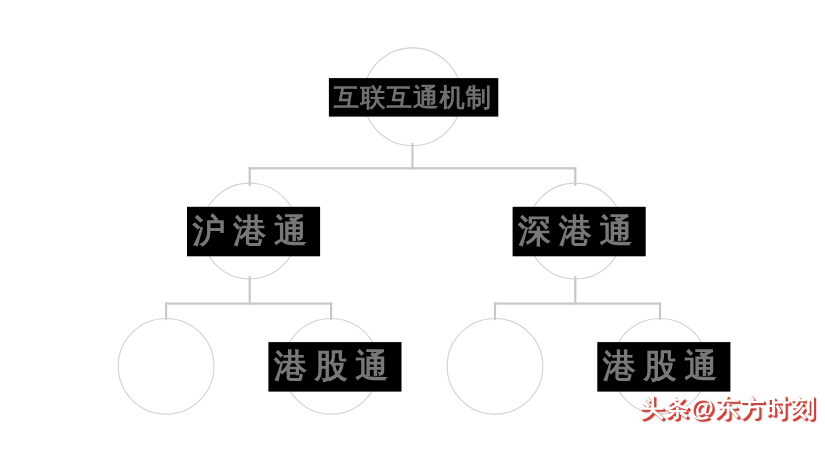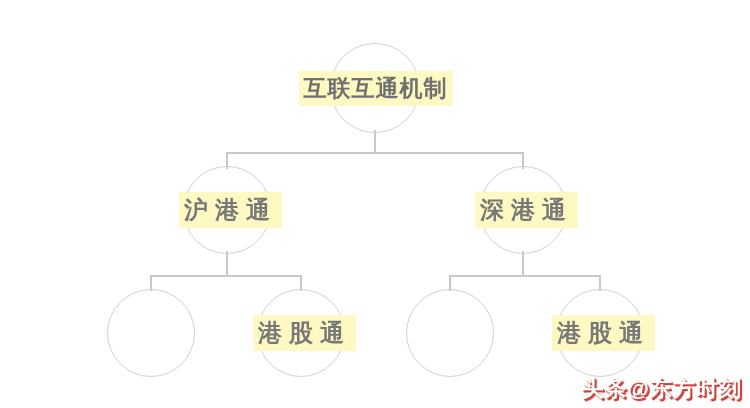--- a/index.html
+++ b/index.html
@@ -50,50 +50,50 @@
     width: 86px;
     height: 86px;
     margin: -44px 0 0 -44px;
     border: 1.5px solid #d1d1d1;
     border-radius: 50%;
     background: transparent;
   }
   .node .label {
     position: relative;
     z-index: 2;
-    background: #fef9c3;
+    background: #000000;
     color: #787878;
     font-weight: bold;
     white-space: nowrap;
     padding: 2px 5px;
   }
   .node-root { left: 265px; top: 33px; }
   .node-root .circle { width: 88px; height: 88px; margin: -45px 0 0 -45px; }
   .node-root .label {
     font-size: 23px;
     letter-spacing: 1px;
     margin-right: -1px;
     color: #707070;
   }
   .lvl .label {
-    font-size: 24px;
+    font-size: 30px;
     letter-spacing: 7px;
     margin-right: -7px;
   }
   .node-l2a { left: 117px; top: 155px; }
   .node-l2b { left: 413px; top: 155px; text-align: right; }
   .node-l3a { left:  41px; top: 278px; }
   .node-l3b { left: 191px; top: 278px; }
   .node-l3c { left: 340px; top: 278px; }
   .node-l3d { left: 490px; top: 278px; }
   
   .watermark {
     position: absolute;
     right: 8px;
-    bottom: 4px;
+    bottom: 22px;
     font-size: 22px;
     font-weight: bold;
     letter-spacing: 1px;
     color: #ffffff;
     text-shadow:
       1px 1px 0 #cf4a41,
       2px 2px 0 #c8423a,
       2px 2px 2px rgba(140, 50, 40, 0.55);
   }
 </style>

